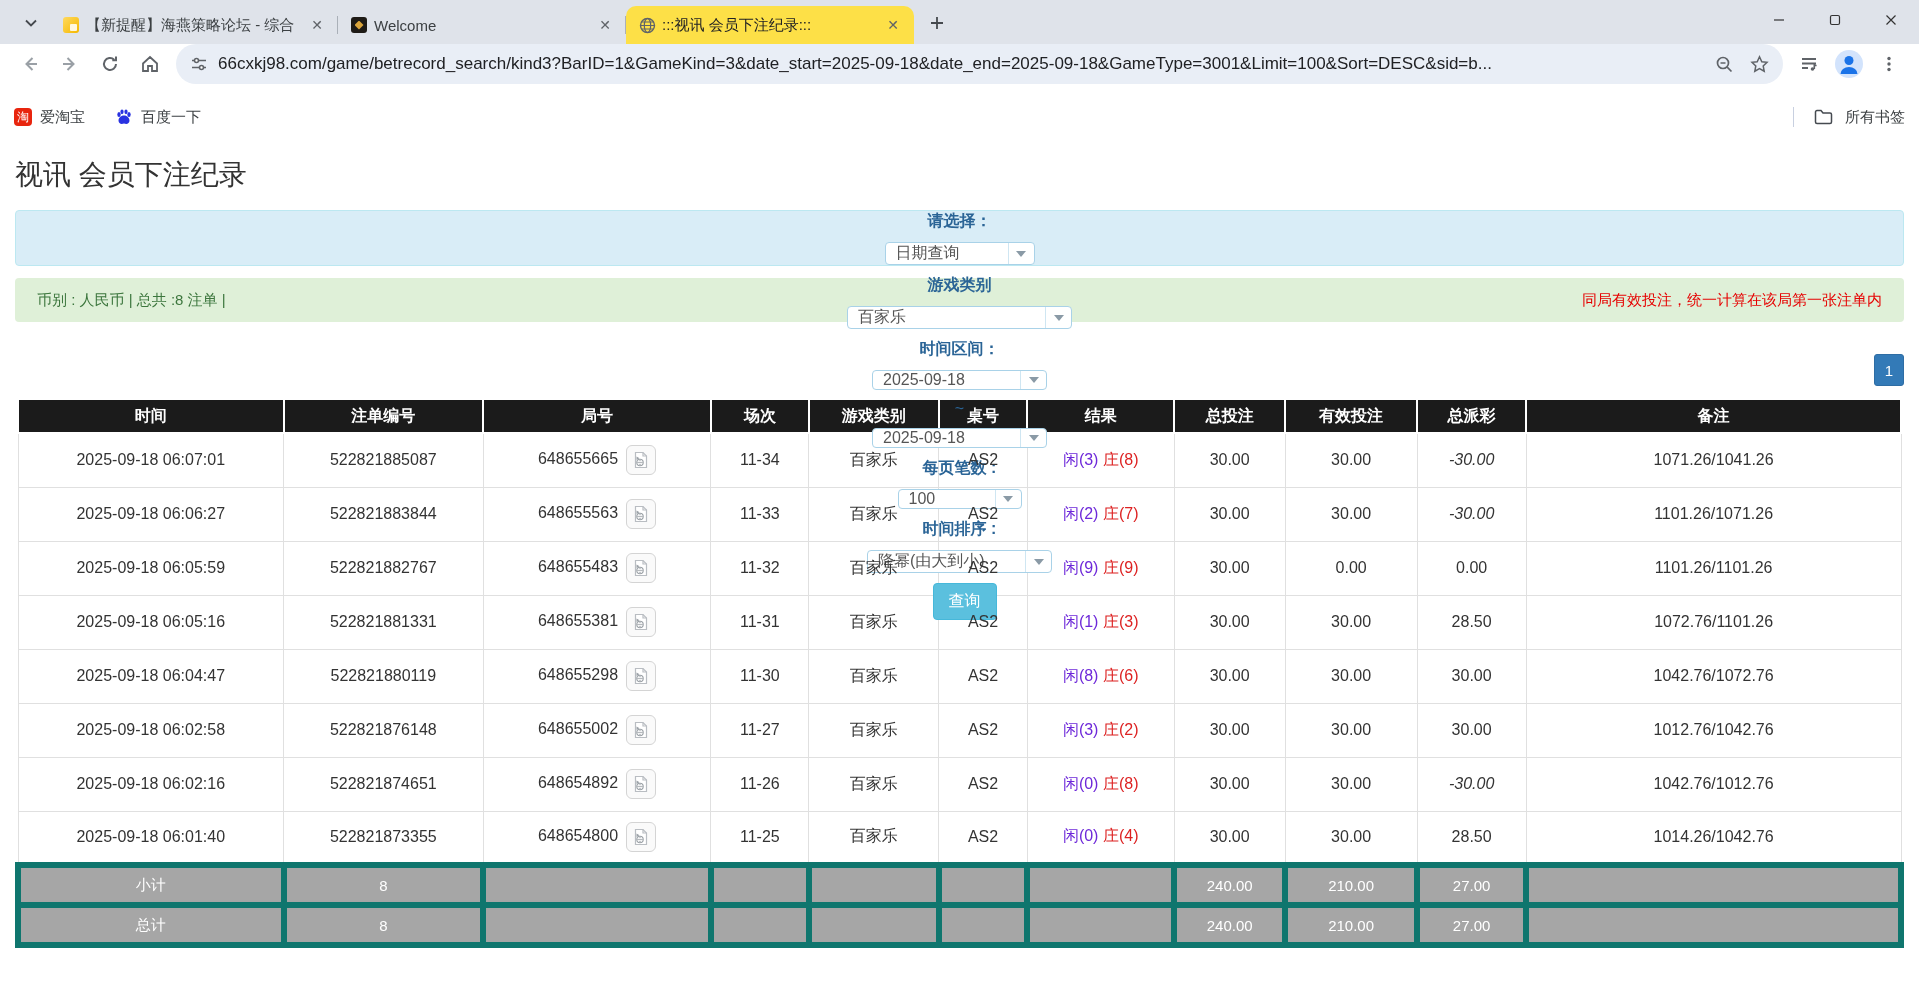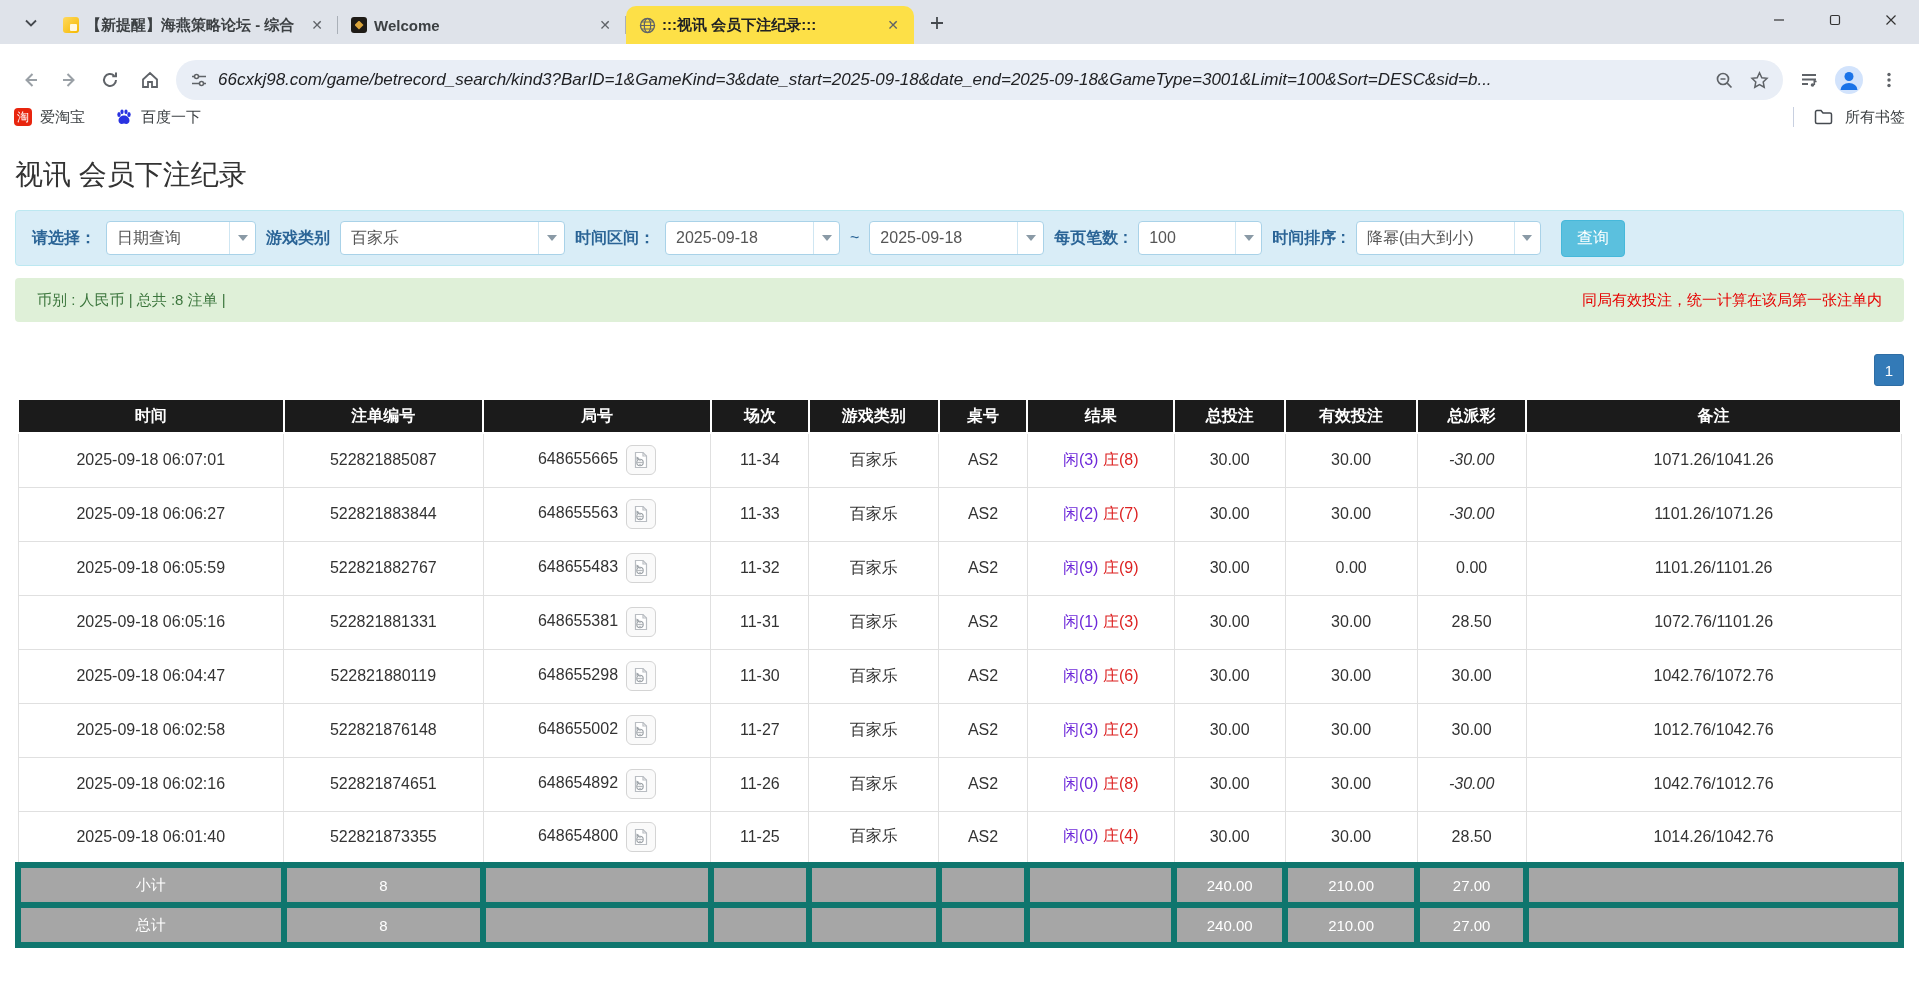--- a/index.html
+++ b/index.html
@@ -5,46 +5,46 @@
   * { box-sizing: border-box; margin: 0; padding: 0; }
   html, body { width: 1919px; height: 990px; overflow: hidden; background: #fff;
     font-family: "Liberation Sans", "DejaVu Sans", sans-serif; }
 
   
   .tabstrip { height: 44px; background: #dfe3ea; display: flex; align-items: flex-end; position: relative; }
   .tab-search-btn { width: 34px; height: 34px; margin: 0 2px 4px 14px; display: flex; align-items: center; justify-content: center; border-radius: 50%; color: #45494e; }
   .tab { width: 288px; height: 38px; display: flex; align-items: center; padding: 0 10px 0 12px; color: #3c4043; font-size: 15px; position: relative; }
   .tab .sep { position: absolute; right: 0; top: 10px; height: 18px; width: 1px; background: #aab0b8; }
   .tab.active { background: #fde047; border-radius: 10px 10px 0 0; color: #202124; }
-  .tab-title { flex: 1; white-space: nowrap; overflow: hidden; margin: 0 6px; font-weight: bold; }
+  .tab-title { flex: 1; white-space: nowrap; overflow: hidden; margin: 0 6px; }
   .tab-close { width: 22px; height: 22px; border-radius: 50%; display: flex; align-items: center; justify-content: center; color: #5f6368; font-size: 14px; flex: none; }
   .favicon { width: 18px; height: 18px; flex: none; display: flex; align-items: center; justify-content: center; }
   .fav-yellow { width: 16px; height: 16px; border-radius: 3px; background: linear-gradient(135deg,#ffd95e,#f5b800); position: relative; }
   .fav-yellow::after { content: ""; position: absolute; right: 2px; bottom: 2px; width: 7px; height: 7px; background: #fff7df; border-radius: 1px; }
   .fav-dark { width: 16px; height: 16px; border-radius: 3px; background: #1e1b16; display: flex; align-items: center; justify-content: center; }
   .fav-dark span { width: 9px; height: 9px; background: #d9a43b; clip-path: polygon(50% 0,100% 50%,50% 100%,0 50%); }
   .newtab-btn { width: 30px; height: 30px; margin: 0 0 6px 8px; border-radius: 50%; display: flex; align-items: center; justify-content: center; color: #45494e; }
   .win-controls { position: absolute; right: 0; top: 0; height: 40px; display: flex; }
   .win-btn { width: 56px; height: 40px; display: flex; align-items: center; justify-content: center; color: #333; }
 
-  .toolbar { height: 56px; background: #fff; display: flex; align-items: flex-end; padding: 0 10px; font-style: italic; }
+  .toolbar { height: 56px; background: #fff; display: flex; align-items: flex-start; padding: 0 10px; }
   .tool-btn { width: 40px; height: 40px; border-radius: 50%; display: flex; align-items: center; justify-content: center; flex: none; color: #5f6368; }
   .omnibox { flex: 1; height: 40px; margin: 0 6px; background: #e9eef6; border-radius: 20px; display: flex; align-items: center; padding: 0 14px; min-width: 0; }
   .omnibox .url { flex: 1; font-size: 17px; color: #202124; white-space: nowrap; overflow: hidden; margin: 0 10px; }
   .bookmarks-bar { height: 34px; background: #fff; display: flex; align-items: center; padding: 0 14px; font-size: 15px; color: #3c4043; }
   .bm-item { display: flex; align-items: center; gap: 8px; margin-right: 30px; }
   .bm-tao { width: 18px; height: 18px; border-radius: 4px; background: #e8250e; color: #fff; font-size: 12px; display: flex; align-items: center; justify-content: center; }
   .bm-right { margin-left: auto; display: flex; align-items: center; gap: 12px; }
   .bm-divider { width: 1px; height: 20px; background: #c8d0e0; margin-right: 8px; }
 
   
   .page { padding: 0 15px; position: relative; }
   .page-title { font-size: 28px; font-weight: 400; color: #333; margin: 22px 0 16px 0; }
 
-  .filterbar { background: #d9edf7; border: 1px solid #bce8f1; border-radius: 4px; height: 56px; display: flex; align-items: center; padding: 0 16px; gap: 10px; }
+  .filterbar { background: #d9edf7; border: 1px solid #bce8f1; border-radius: 4px; height: 56px; display: flex; align-items: center; padding: 0 16px; gap: 10px; flex-direction: column; }
   .f-label { color: #2a6496; font-weight: bold; font-size: 16px; white-space: nowrap; }
   .sel { background: #fff; border: 1px solid #a9d2e8; border-radius: 4px; height: 34px; display: flex; align-items: center; font-size: 16px; color: #555; }
   .sel-val { flex: 1; padding: 0 10px; white-space: nowrap; overflow: hidden; }
   .sel-arrow { width: 26px; height: 100%; border-left: 1px solid #cfe6f2; display: flex; align-items: center; justify-content: center; }
   .sel-arrow i { width: 0; height: 0; border-left: 5px solid transparent; border-right: 5px solid transparent; border-top: 6px solid #8a9aa6; }
   .w150 { width: 150px; } .w225 { width: 225px; } .w175 { width: 175px; } .w110 { width: 124px; justify-content: space-between; } .w185 { width: 185px; }
   .query-btn { background: #5bc0de; border: 1px solid #46b8da; color: #fff; border-radius: 4px; font-size: 16px; padding: 7px 15px; margin-left: 10px; cursor: pointer; }
 
   .greenbar { background: #dff0d8; border-radius: 4px; height: 44px; margin-top: 12px; display: flex; align-items: center; justify-content: space-between; padding: 0 22px; }
   .summary-text { color: #3c763d; font-size: 15px; }

